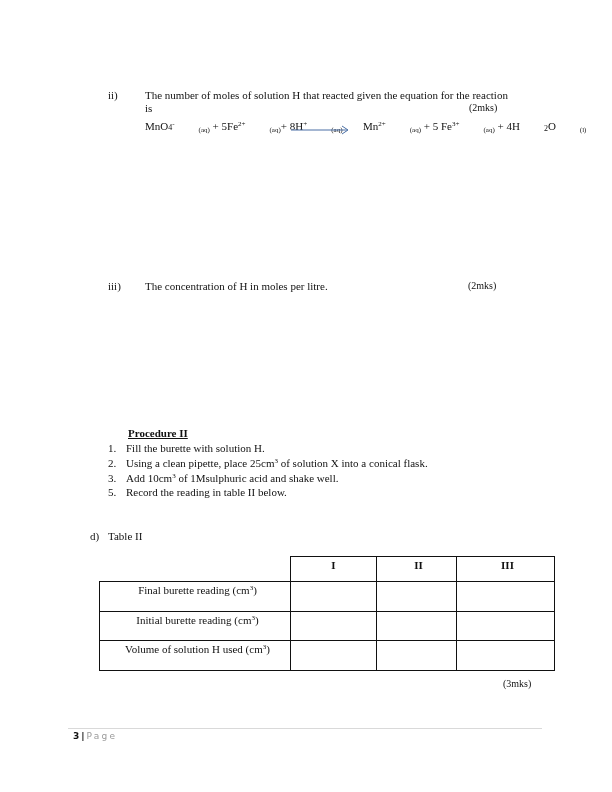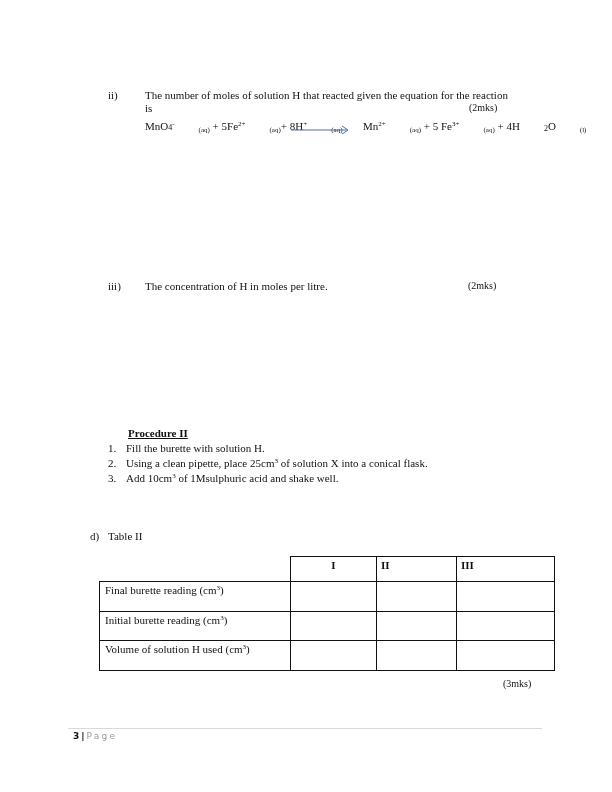--- a/index.html
+++ b/index.html
@@ -66,21 +66,21 @@
       position: absolute;
       left: 99px;
       top: 556px;
       border-collapse: collapse;
       font-size: 11px;
     }
     table.data-table td, table.data-table th {
       border: 1px solid #111;
       padding: 0;
       vertical-align: top;
-      text-align: left;
+      text-align: center;
       font-weight: normal;
     }
     table.data-table th {
       font-weight: bold;
     }
     table.data-table th.blank {
       border-top: none;
       border-left: none;
     }
     .col0 { width: 185px; }
@@ -143,20 +143,23 @@
 <ol class="proc-list">
   <li>
     <span class="num">1.</span><span>Fill the burette with solution H.</span>
   </li>
   <li>
     <span class="num">2.</span><span>Using a clean pipette, place 25cm</span><sup>3</sup><span> of solution X into a conical flask.</span>
   </li>
   <li>
     <span class="num">3.</span><span>Add 10cm</span><sup>3</sup><span> of 1Msulphuric acid and shake well.</span>
   </li>
+  <li>
+    <span class="num">5.</span><span>Record the reading in table II below.</span>
+  </li>
 </ol>
 
 <div class="abs" style="left:90px; top:530px;">d)</div>
 <div class="abs" style="left:108px; top:530px;">Table II</div>
 
 <table class="data-table">
   <tbody>
       <tr class="hrow">
     <th class="col0 blank"></th>
     <th class="col1 centered">I</th>

